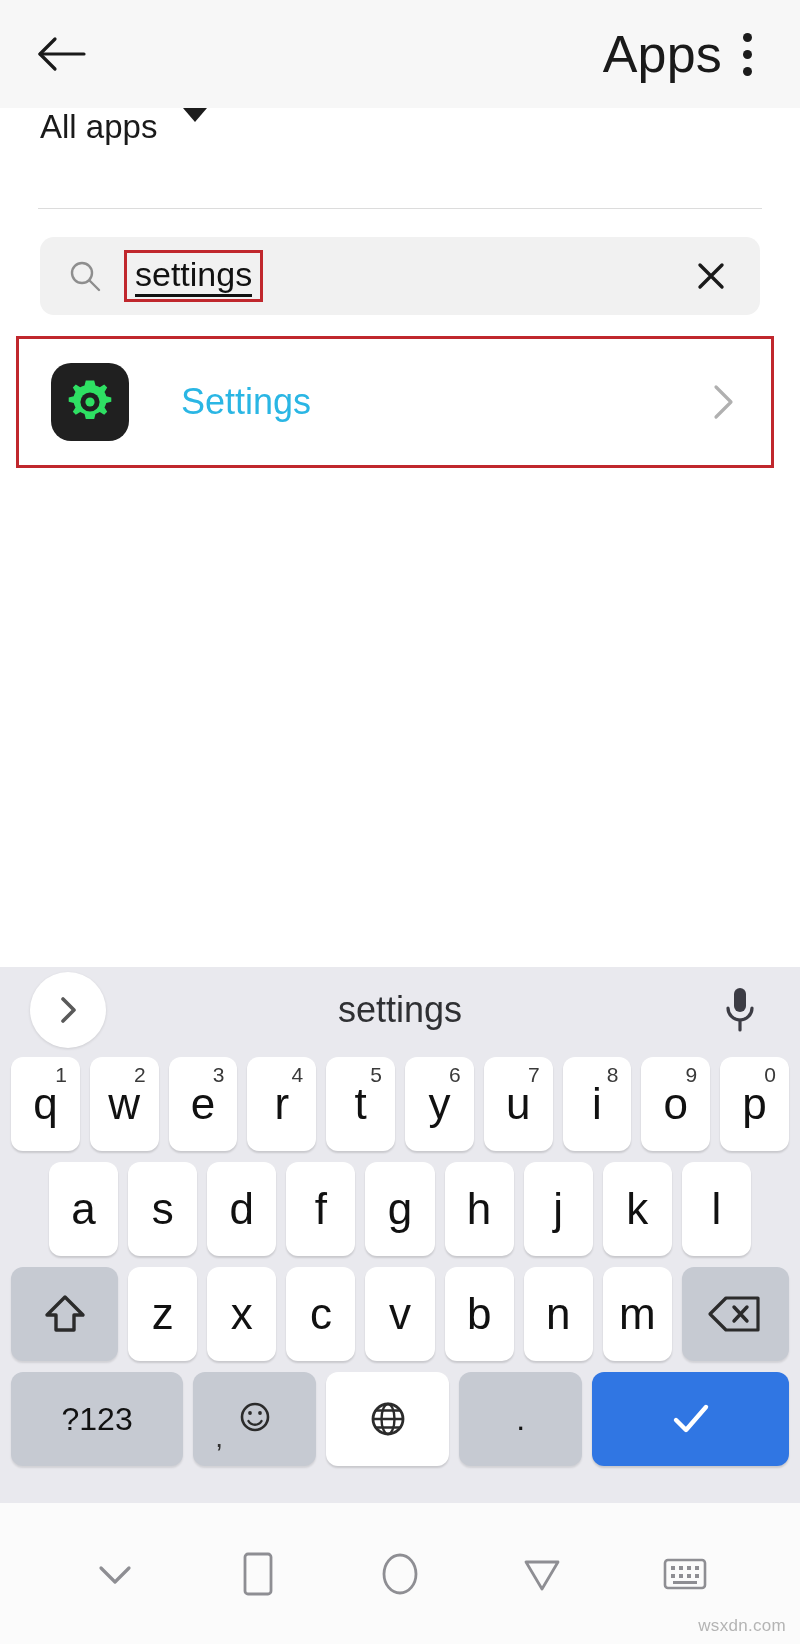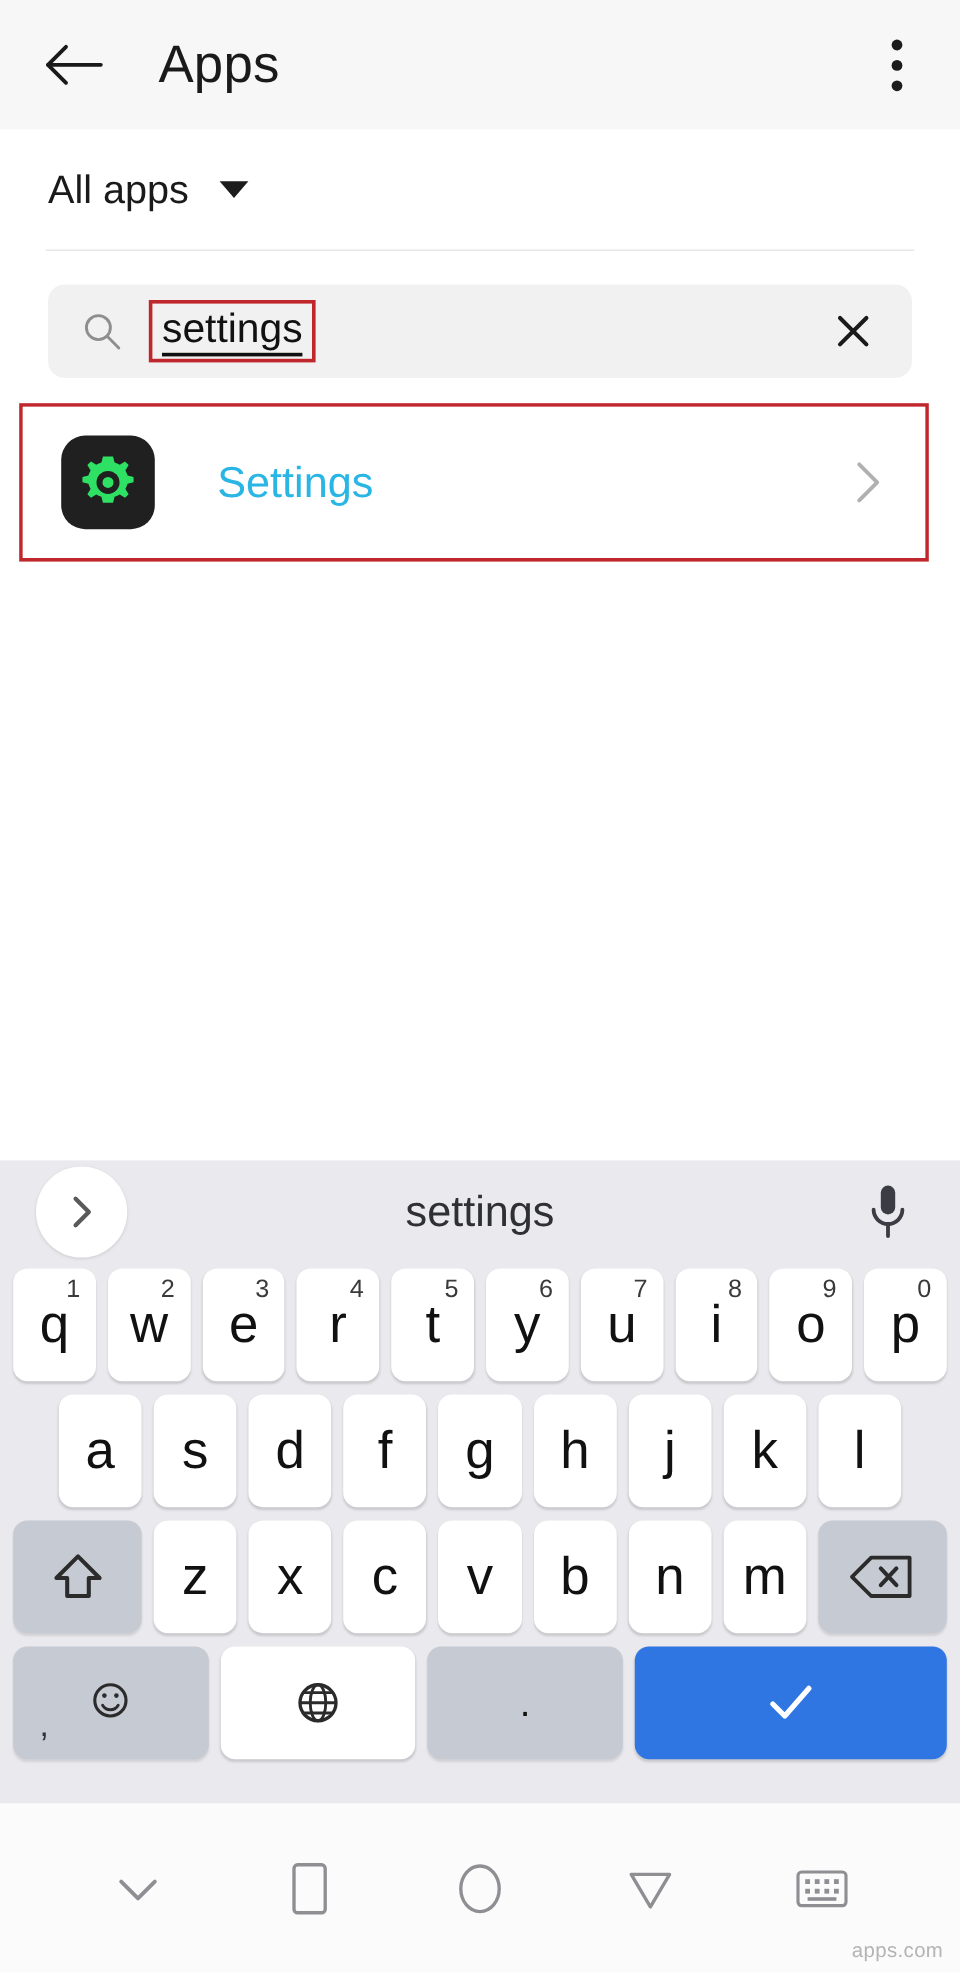--- a/index.html
+++ b/index.html
@@ -27,26 +27,27 @@
   }
   .back-btn {
     width: 56px;
     height: 56px;
     display: flex;
     align-items: center;
     justify-content: center;
     flex: none;
   }
   .header-title {
-    font-size: 44px;
+    font-size: 52px;
     color: #1a1a1a;
     margin-left: 42px;
     letter-spacing: 0.2px;
     font-weight: 400;
     flex: 1;
+    text-align: right;
   }
   .menu-btn {
     width: 50px;
     height: 60px;
     display: flex;
     flex-direction: column;
     align-items: center;
     justify-content: center;
     gap: 8px;
     flex: none;
@@ -56,21 +57,21 @@
     width: 9px;
     height: 9px;
     border-radius: 50%;
     background: #1c1c1c;
   }
 
   
   .filter-row {
     height: 100px;
     display: flex;
-    align-items: center;
+    align-items: flex-start;
     padding: 0 40px;
     box-sizing: border-box;
     background: #ffffff;
   }
   .filter-label {
     font-size: 33px;
     color: #1a1a1a;
   }
   .filter-caret {
     margin-left: 26px;
@@ -513,20 +514,23 @@
       </div>
     <div class="key grey backspace">
       <svg width="58" height="44" viewBox="0 0 58 44">
         <path d="M20 6 L52 6 L52 38 L20 38 L4 22 Z" stroke="#2b2b2b" stroke-width="3.2" fill="none" stroke-linejoin="round"></path>
         <path d="M28 15 L41 29 M41 15 L28 29" stroke="#2b2b2b" stroke-width="3.4" stroke-linecap="round"></path>
       </svg>
     </div>
   </div>
 
   <div class="krow r4">
+    <div class="key grey sym">
+        <span class="smalllabel">?123</span>
+      </div>
     <div class="key grey emoji">
       <svg width="40" height="40" viewBox="0 0 40 40">
         <circle cx="20" cy="18" r="13" stroke="#2b2b2b" stroke-width="2.6" fill="none"></circle>
         <circle cx="15" cy="14" r="1.9" fill="#2b2b2b"></circle>
         <circle cx="25" cy="14" r="1.9" fill="#2b2b2b"></circle>
         <path d="M13.5 22 a7.5 7.5 0 0 0 13 0" stroke="#2b2b2b" stroke-width="2.4" fill="none" stroke-linecap="round"></path>
       </svg>
       <span class="emoji-comma">,</span>
     </div>
     <div class="key globe">
@@ -577,13 +581,13 @@
       <rect x="35" y="12" width="4" height="4" fill="#8e8e93"></rect>
       <rect x="11" y="20" width="4" height="4" fill="#8e8e93"></rect>
       <rect x="19" y="20" width="4" height="4" fill="#8e8e93"></rect>
       <rect x="27" y="20" width="4" height="4" fill="#8e8e93"></rect>
       <rect x="35" y="20" width="4" height="4" fill="#8e8e93"></rect>
       <rect x="13" y="27" width="24" height="3" fill="#8e8e93"></rect>
     </svg>
   </div>
 </div>
 
-<div class="watermark">apps.com</div>
+<div class="watermark">wsxdn.com</div>
 
 </body></html>

